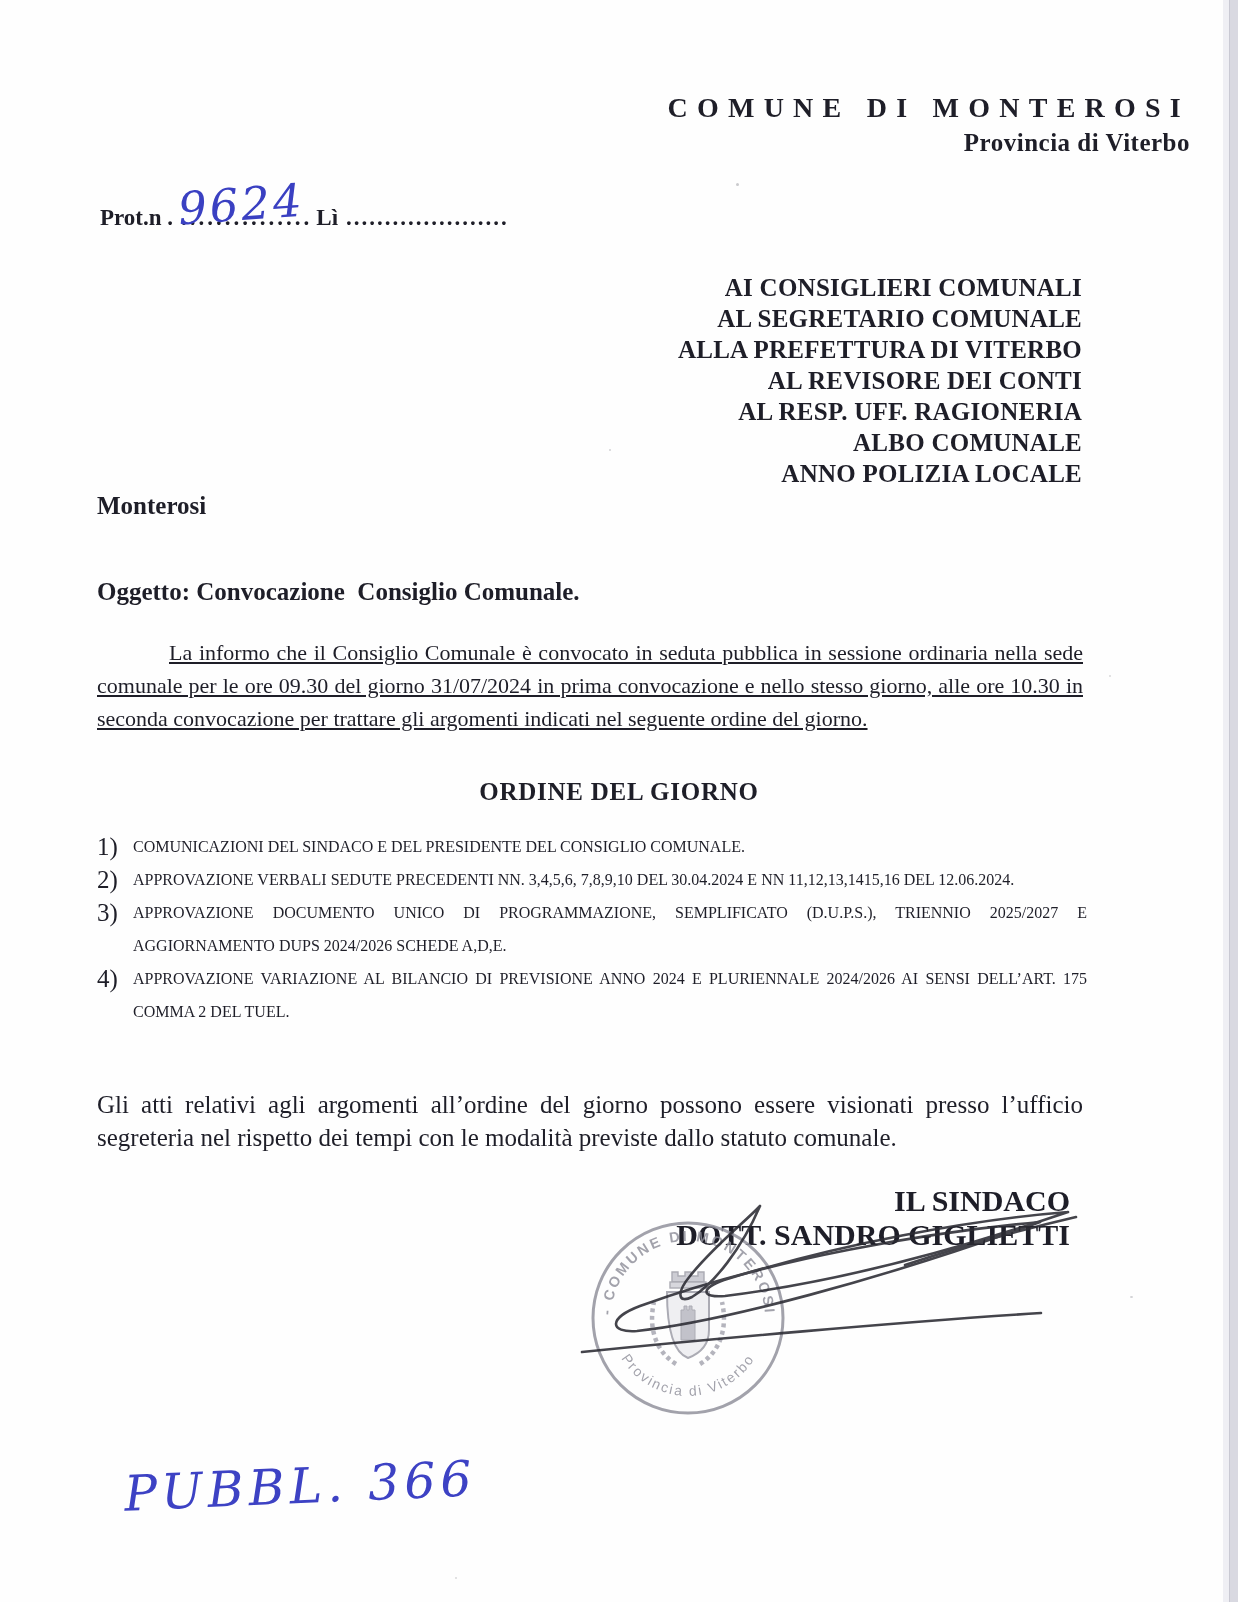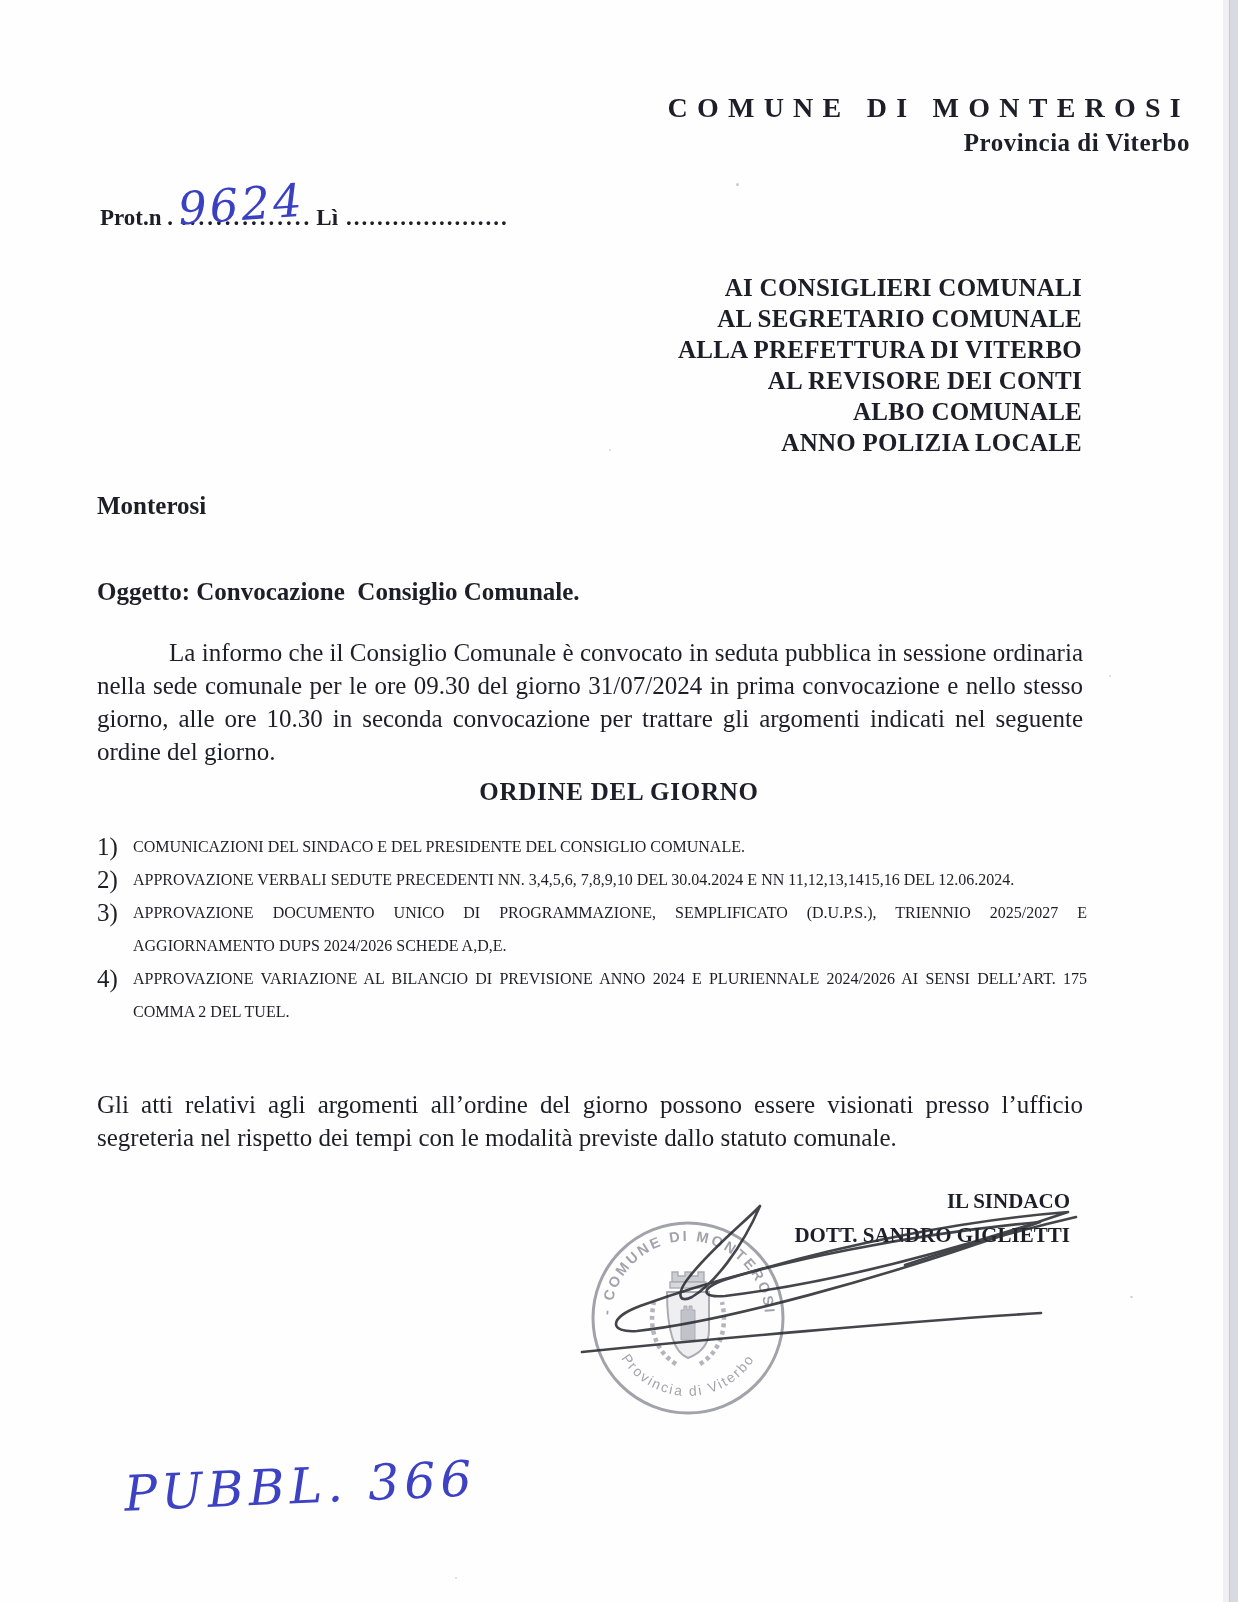--- a/index.html
+++ b/index.html
@@ -34,38 +34,38 @@
 
   .recipients {
     position:absolute; right:156px; top:272px; text-align:right;
     font-size:25px; font-weight:bold; line-height:31px; letter-spacing:0.01em;
   }
   .place { position:absolute; left:97px; top:492px; font-size:25px; font-weight:bold; }
   .subject { position:absolute; left:97px; top:578px; font-size:25px; font-weight:bold; white-space:pre-wrap; }
 
   .intro {
     position:absolute; left:97px; top:636px; width:986px;
-    font-size:25px; line-height:33px; text-align:justify; text-indent:72px;
+    font-size:22px; line-height:33px; text-align:justify; text-indent:72px;text-decoration:underline;
   }
   .agenda-title {
     position:absolute; left:0; top:778px; width:1190px; text-align:center;
     font-size:25px; font-weight:bold; letter-spacing:0.03em;margin-left:24px;
   }
   .agenda { position:absolute; left:97px; top:830px; width:990px; }
   .agenda-item { display:flex; align-items:flex-start; }
   .agenda-num { width:36px; flex:0 0 36px; font-size:25px; line-height:33px; }
   .agenda-text { flex:1; font-size:16px; line-height:33px; text-align:justify; }
 
   .closing {
     position:absolute; left:97px; top:1088px; width:986px;
     font-size:25px; line-height:33px; text-align:justify;
   }
   .sig-block {
     position:absolute; right:168px; top:1184px; text-align:right;
-    font-size:21px; font-weight:bold; line-height:34px;
+    font-size:30px; font-weight:bold; line-height:34px;
   }
   .stamp-wrap { position:absolute; left:588px; top:1218px; width:200px; height:200px; opacity:0.82; }
   .sig-strokes { position:absolute; left:0; top:0; width:1238px; height:1602px; pointer-events:none; }
 
   .hand-note {
     position:absolute; left:124px; top:1458px;
     font-family:"DejaVu Serif", serif; font-style:italic;
     font-size:49px; color:#3d42c4; letter-spacing:5px;
     transform:rotate(-2.5deg);
   }
@@ -85,20 +85,21 @@
   </div>
 
   <div class="prot-row"><span>Prot.n .</span><span class="prot-dots-1">...............</span><span>Lì</span><span class="prot-dots-2">.....................</span></div>
   <div class="hand-number">9624</div>
 
   <div class="recipients">
     <div>AI CONSIGLIERI COMUNALI</div>
     <div>AL SEGRETARIO COMUNALE</div>
     <div>ALLA PREFETTURA DI VITERBO</div>
     <div>AL REVISORE DEI CONTI</div>
+    <div>AL RESP. UFF. RAGIONERIA</div>
     <div>ALBO COMUNALE</div>
     <div>ANNO POLIZIA LOCALE</div>
   </div>
 
   <div class="place">Monterosi</div>
 
   <div class="subject">Oggetto: Convocazione  Consiglio Comunale.</div>
 
   <div class="intro">La informo che il Consiglio Comunale è convocato in seduta pubblica in sessione ordinaria nella sede comunale per le ore 09.30 del giorno 31/07/2024 in prima convocazione e nello stesso giorno, alle ore 10.30 in seconda convocazione per trattare gli argomenti indicati nel seguente ordine del giorno.</div>
 

